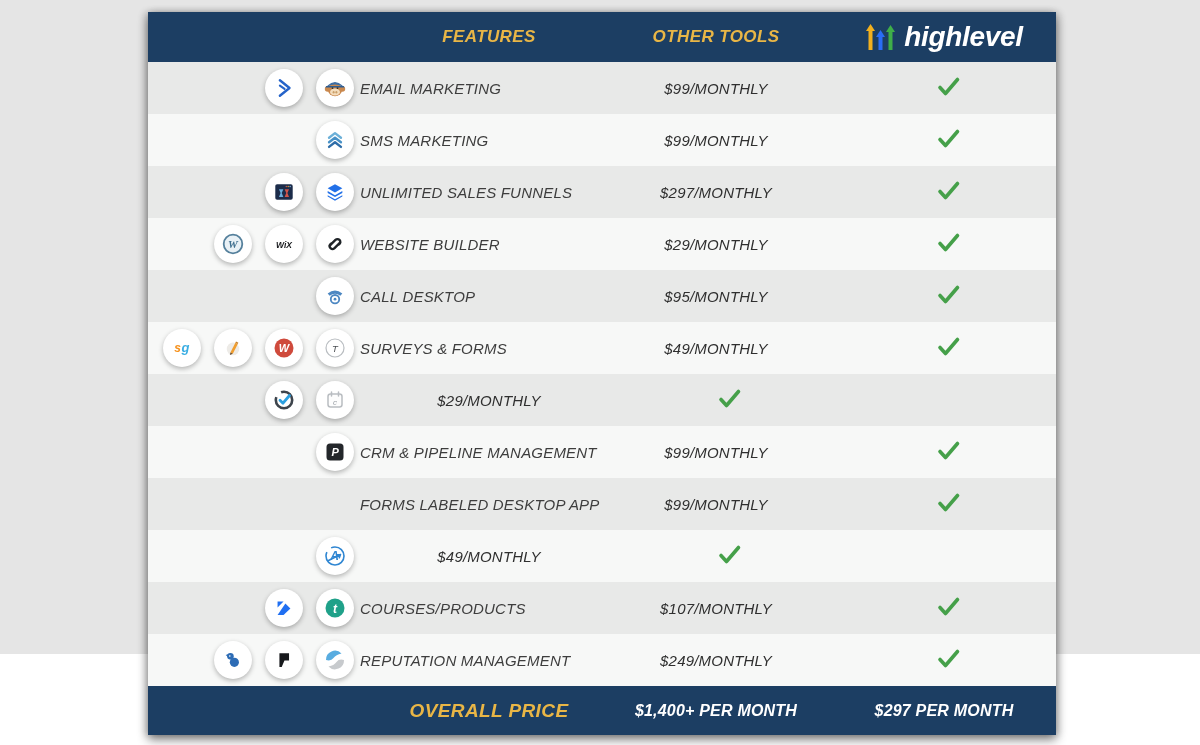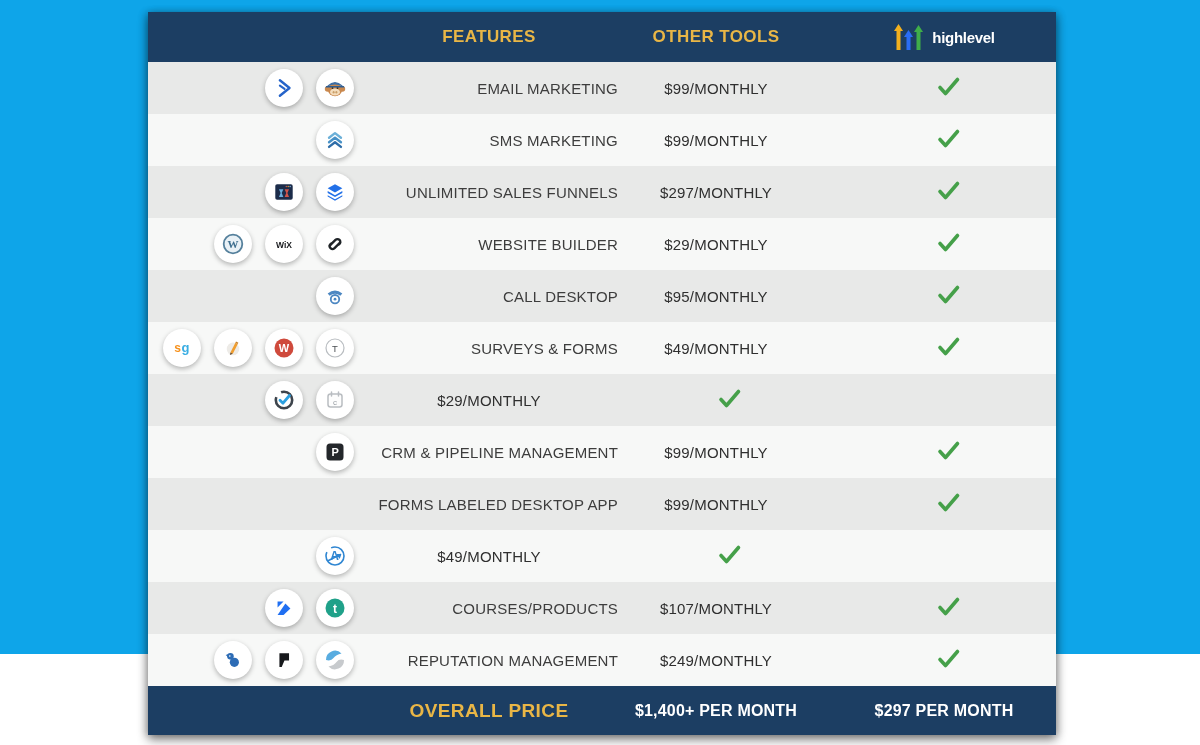--- a/index.html
+++ b/index.html
@@ -1,32 +1,32 @@
 <!DOCTYPE html>
 <html><head>
 <meta charset="utf-8">
 <style>
   * { margin:0; padding:0; box-sizing:border-box; }
   html,body { width:1200px; height:745px; background:#ffffff; font-family:"Liberation Sans", sans-serif; overflow:hidden; }
-  .stage { position:relative; width:1200px; height:654px; background:#0ea5e9; }
+  .stage { position:relative; width:1200px; height:654px; background:#e5e5e5;font-style:italic; }
   .table { position:absolute; left:148px; top:12px; width:908px;
            box-shadow:0 5px 10px rgba(0,0,0,0.45), 3px 0 7px rgba(0,0,0,0.15), -3px 0 7px rgba(0,0,0,0.15); }
   .grid { display:grid; grid-template-columns:212px 258px 196px 242px; align-items:center; }
   .theader { height:50px; background:#1c3e63; }
   .hcell { text-align:center; color:#e9b646; font-weight:bold; font-size:17px; letter-spacing:0.4px; }
   .h-brand { display:flex; align-items:center; justify-content:center; gap:7px; padding-left:18px; }
-  .brand-text { color:#ffffff; font-weight:bold; font-size:15px; letter-spacing:-0.3px; }
+  .brand-text { color:#ffffff; font-weight:bold; font-size:28px; letter-spacing:-0.3px; }
   .row { height:52px; }
   .row.odd  { background:#e8e9e8; }
   .row.even { background:#f7f8f7; }
   .cell-icons { display:flex; justify-content:flex-end; align-items:center; gap:13px; padding-right:6px; }
   .icon-circle { width:38px; height:38px; border-radius:50%; background:#ffffff; flex:0 0 auto;
                  display:flex; align-items:center; justify-content:center;
                  box-shadow:0 2px 5px rgba(0,0,0,0.28); }
-  .cell-feature { text-align:right; font-size:15px; color:#3d3d3d; letter-spacing:0.2px; }
+  .cell-feature { text-align:left; font-size:15px; color:#3d3d3d; letter-spacing:0.2px; }
   .cell-price   { text-align:center; font-size:15px; color:#2f2f2f; letter-spacing:0.2px; }
   .cell-check   { text-align:center; padding-left:26px; }
   .tfooter { height:49px; background:#1c3e63; }
   .f-label { text-align:center; color:#e9b646; font-weight:bold; font-size:19px; letter-spacing:0.4px; }
   .f-price { text-align:center; color:#ffffff; font-weight:bold; font-size:16px; letter-spacing:0.2px; }
   .f-hl    { padding-left:18px; }
 </style>
 </head>
 <body>
 

